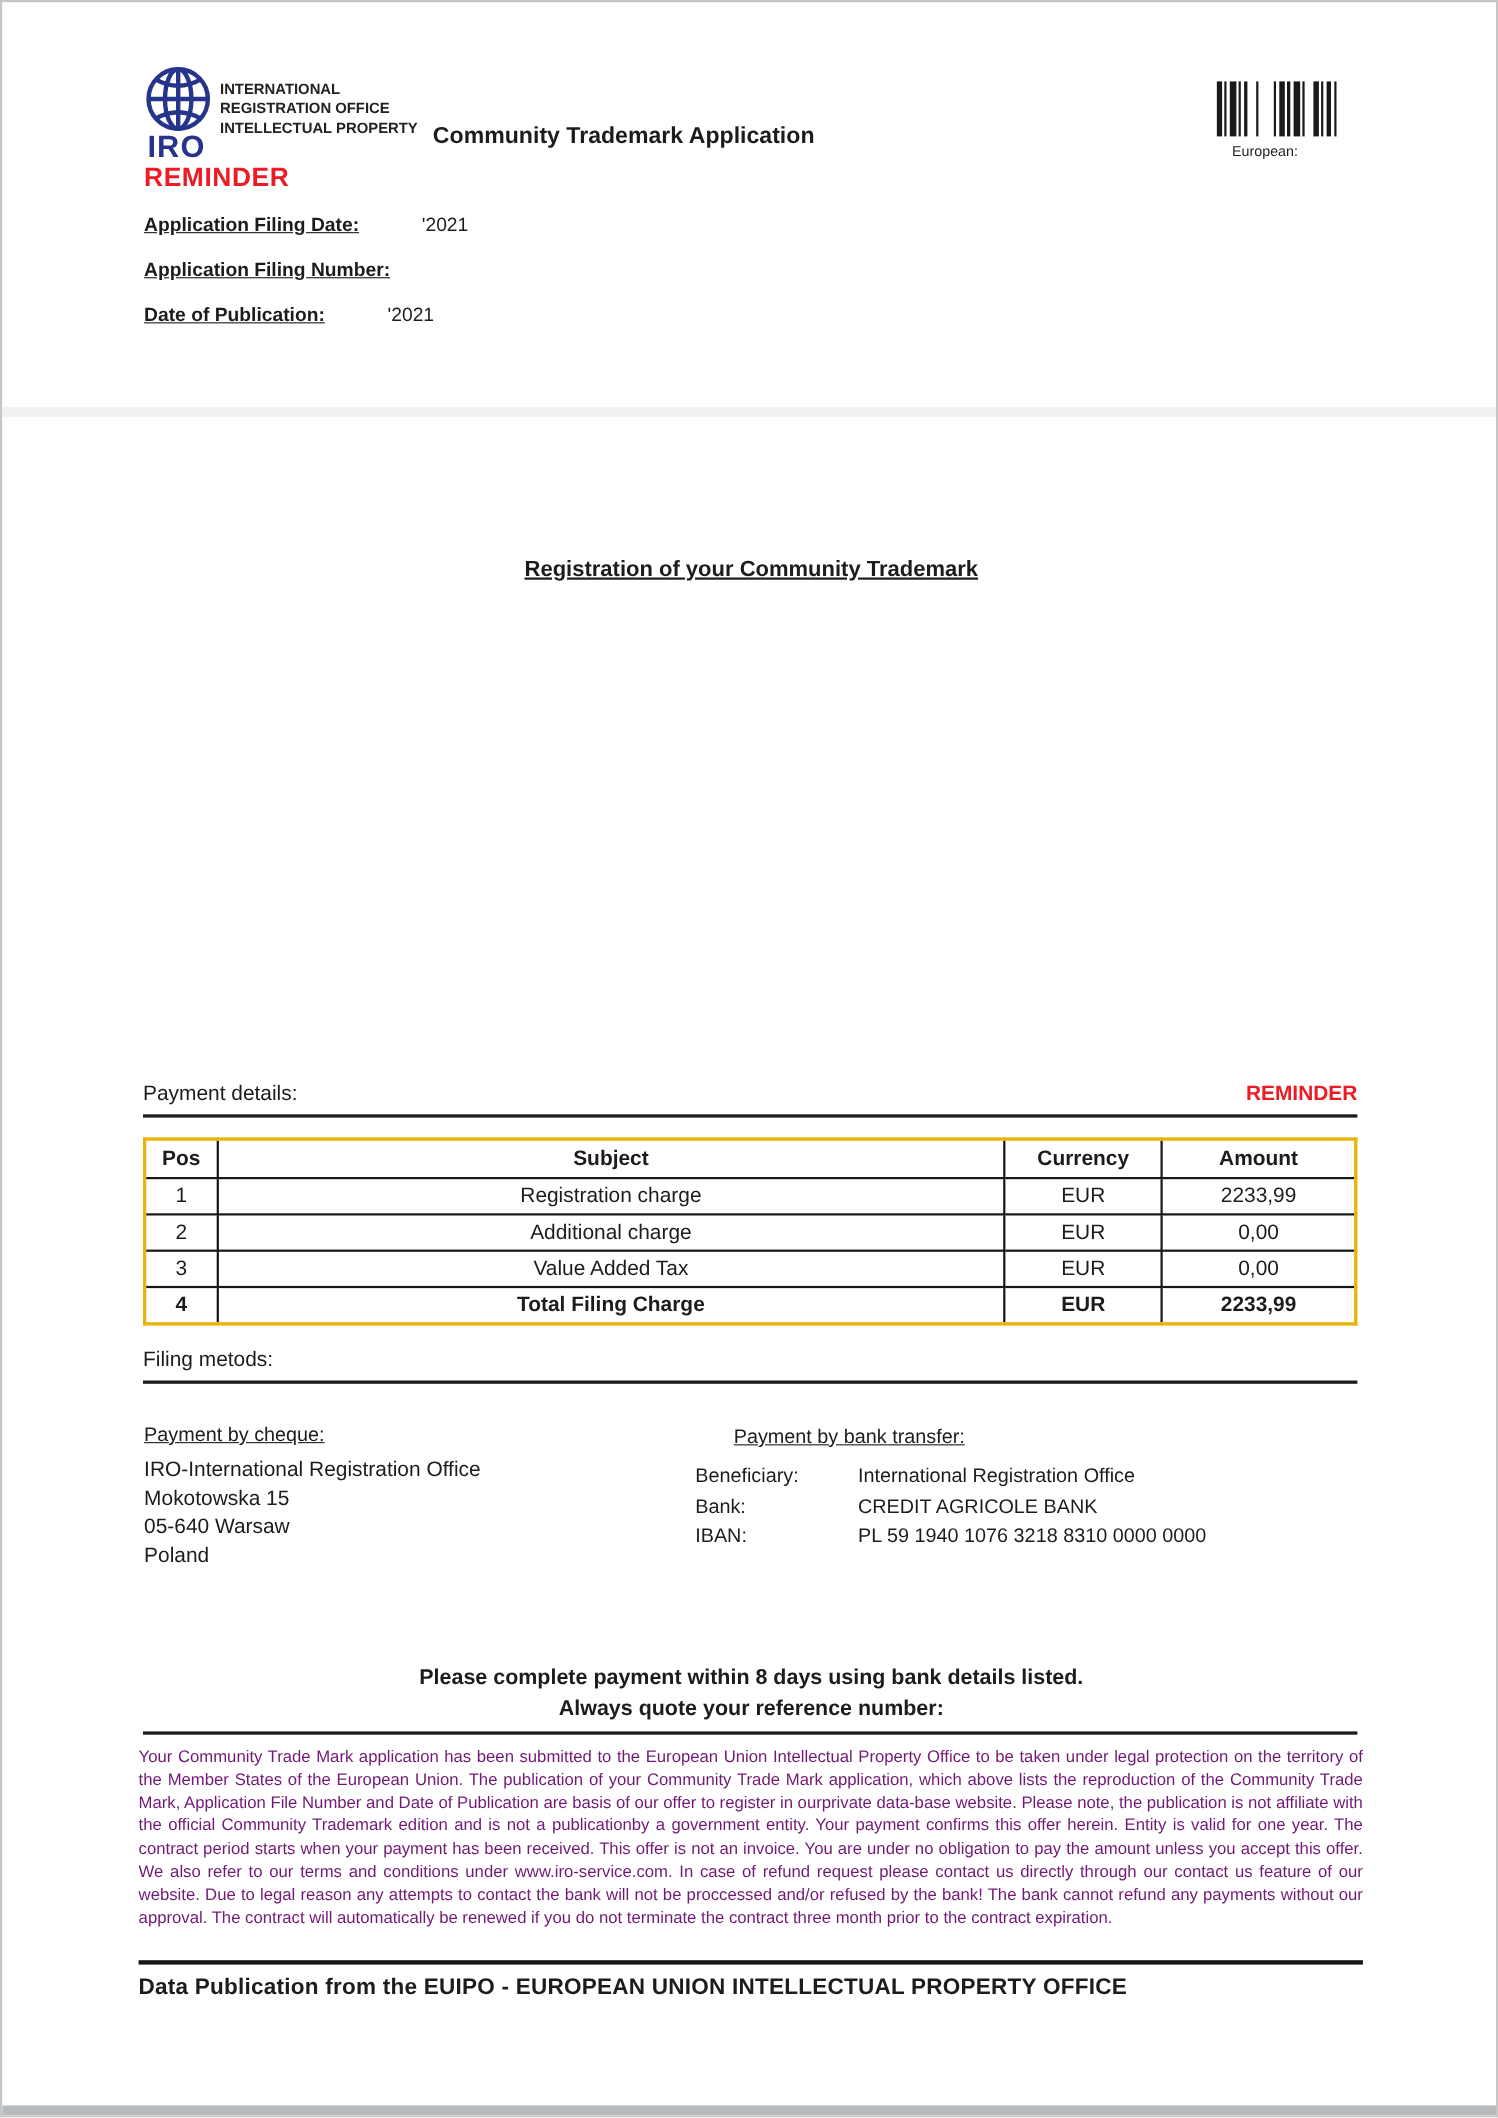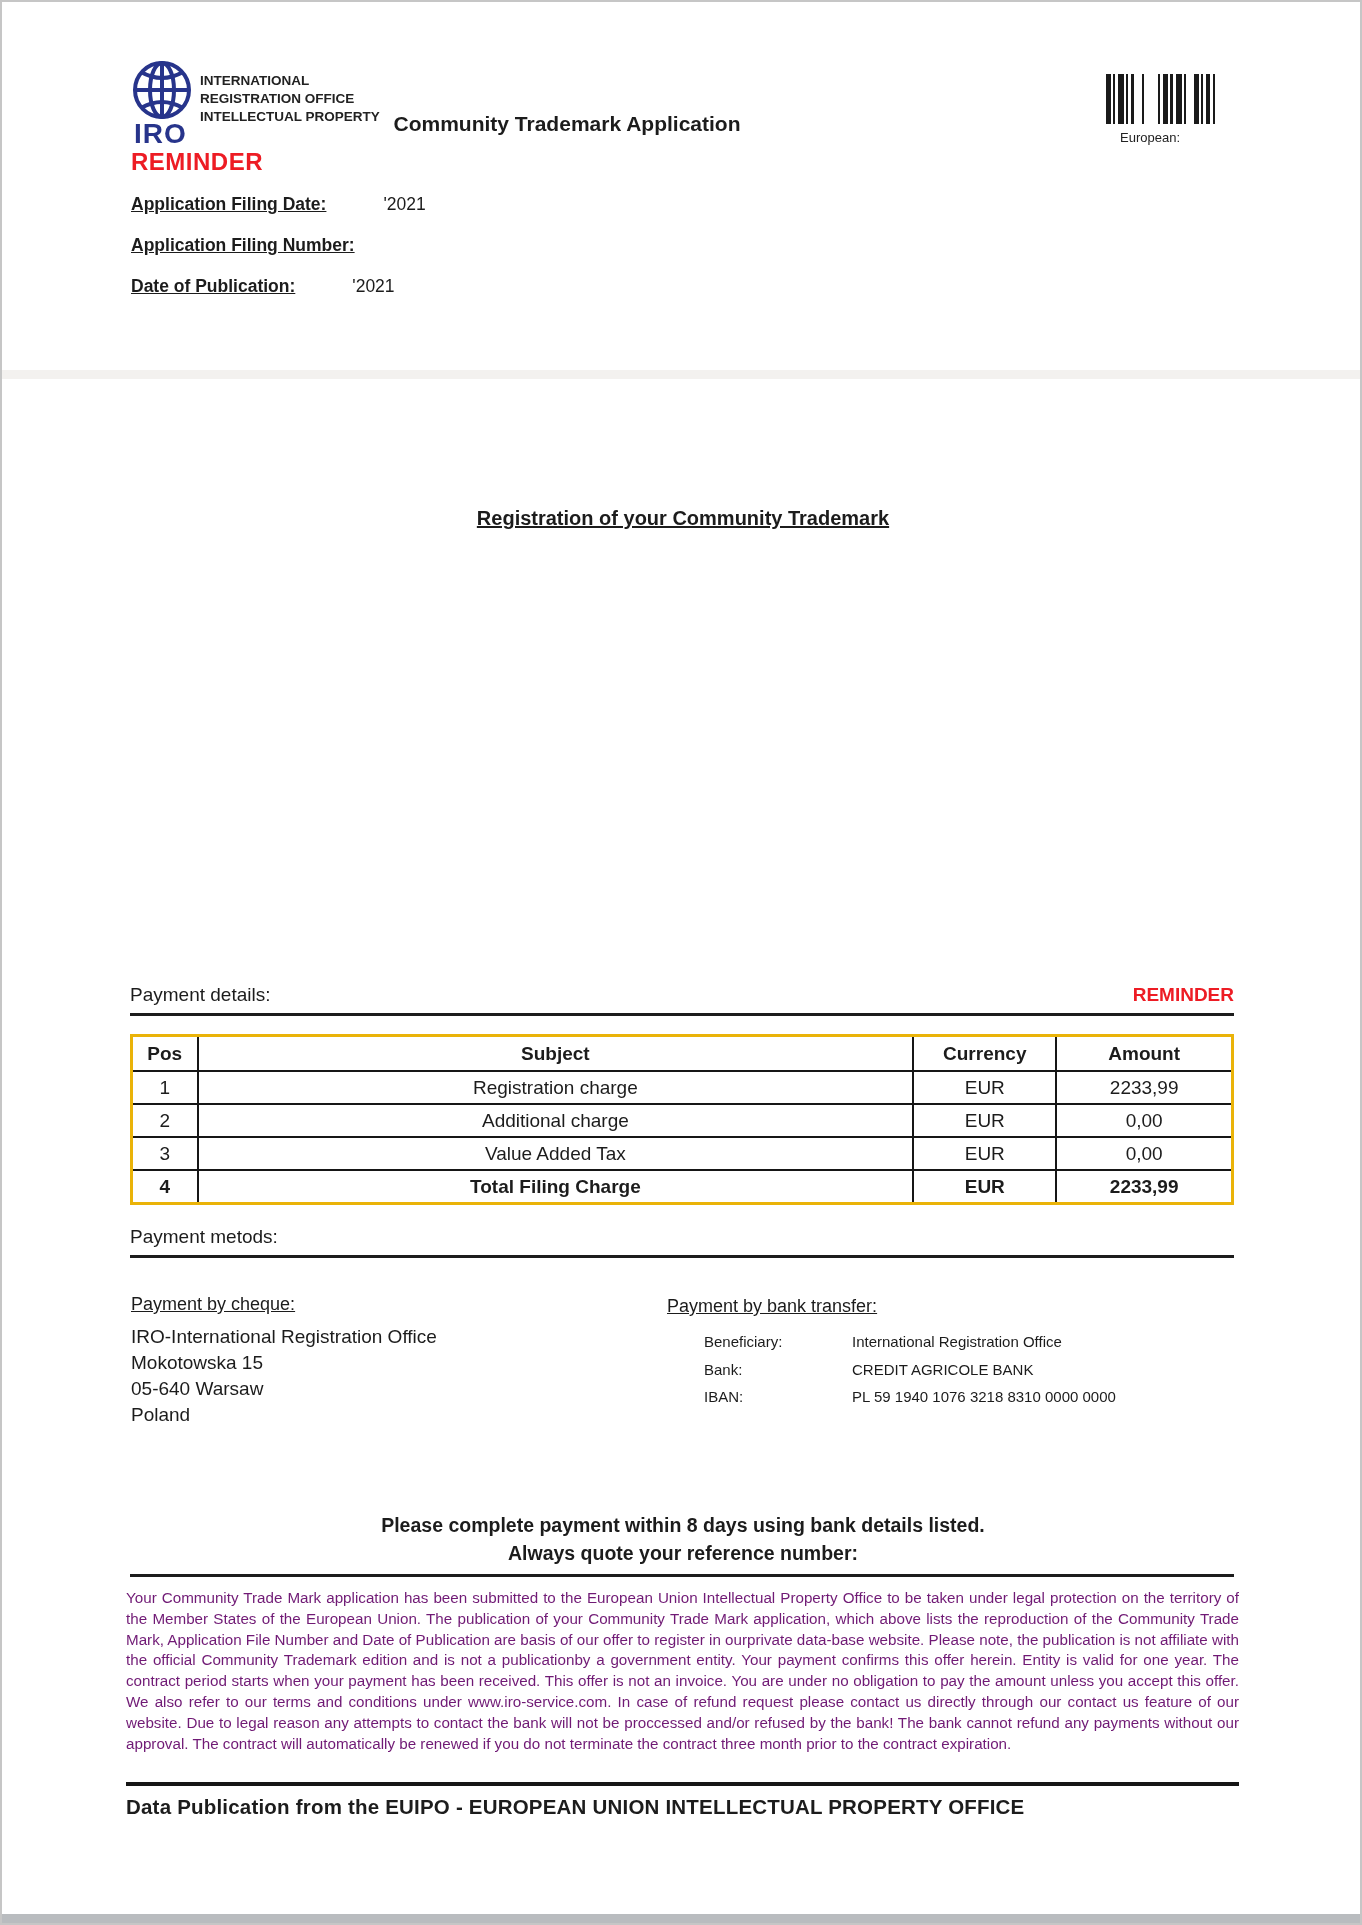--- a/index.html
+++ b/index.html
@@ -41,21 +41,21 @@
   }
   .pay-table th{font-weight:bold;height:29px;}
   .pay-table{border:3px solid #eab308;}
   .pay-table tr.total td{font-weight:bold;}
   .pm-label{left:128px;top:1224px;font-size:19px;}
   .rule-2{top:1253px;height:3px;}
   
   .cheque-head{left:129px;top:1292px;font-size:18px;text-decoration:underline;}
   .cheque-lines{left:129px;top:1322px;font-size:19px;line-height:26px;}
   .bank-head{left:665px;top:1294px;font-size:18px;text-decoration:underline;}
-  .bank-fields{left:702px;top:1326px;font-size:15px;line-height:27.5px;}
+  .bank-fields{left:630px;top:1326px;font-size:18px;line-height:27.5px;}
   .bank-fields .row{display:flex;}
   .bank-fields .lbl{width:148px;flex:none;}
   
   .notice1{left:0;top:1512px;width:1362px;text-align:center;font-size:19.5px;font-weight:bold;}
   .notice2{left:0;top:1540px;width:1362px;text-align:center;font-size:19.5px;font-weight:bold;}
   .rule-3{top:1572px;height:3px;}
   .fine-print{left:124px;top:1586px;width:1113px;font-size:15.2px;line-height:20.8px;text-align:justify;color:#701a75;}
   .rule-4{left:124px;top:1780px;width:1113px;height:4px;background:#161616;}
   .footer-line{left:124px;top:1793px;width:1113px;font-size:20.5px;font-weight:bold;letter-spacing:0.2px;}
   .bottom-bar{left:0;bottom:0;width:1362px;height:9px;background:#b9bcbf;}
@@ -157,21 +157,21 @@
     </tr>
     <tr class="total">
       <td style="font-weight:bold">4</td>
       <td>Total Filing Charge</td>
       <td>EUR</td>
       <td>2233,99</td>
     </tr>
   </tbody>
     </table>
 
-  <div class="abs pm-label">Payment metods:</div>
+  <div class="abs pm-label">Filing metods:</div>
   <div class="abs rule rule-2"></div>
 
   <div class="abs cheque-head">Payment by cheque:</div>
   <div class="abs cheque-lines">
     <div>IRO-International Registration Office</div>
     <div>Mokotowska 15</div>
     <div>05-640 Warsaw</div>
     <div>Poland</div>
   </div>
 

